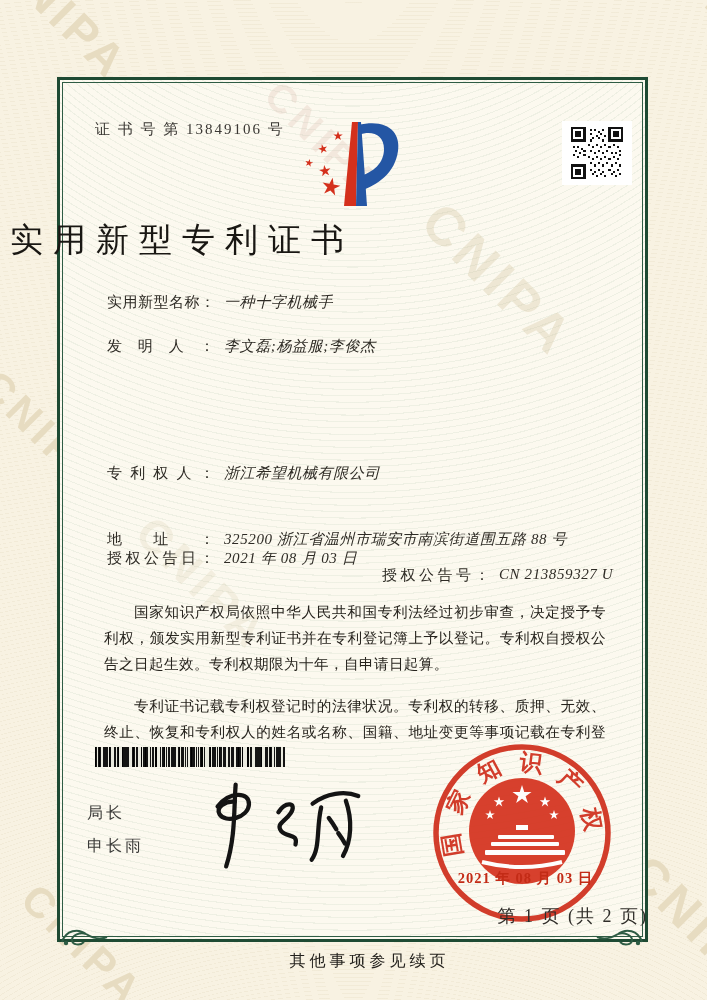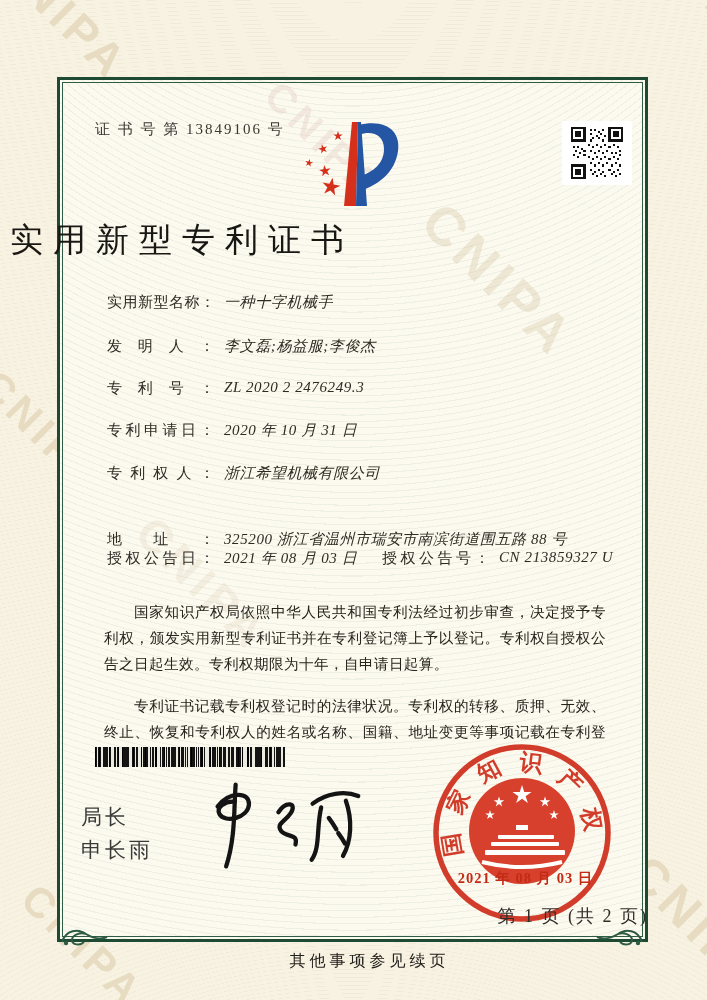--- a/index.html
+++ b/index.html
@@ -44,22 +44,22 @@
   }
   .body-text p{margin:16px;text-indent:2.05em;}
   .barcode{
     position:absolute;left:95px;top:747px;width:190px;height:20px;
     background-color:#f8f8f4;
     background-image:
       repeating-linear-gradient(90deg,#161616 0 2px,#f8f8f4 2px 3px,#161616 3px 5px,#f8f8f4 5px 8px,#161616 8px 9px,#f8f8f4 9px 10px,#161616 10px 13px,#f8f8f4 13px 14px,#161616 14px 15px,#f8f8f4 15px 19px),
       repeating-linear-gradient(90deg,#161616 0 1px,#f8f8f4 1px 4px,#161616 4px 6px,#f8f8f4 6px 9px,#161616 9px 10px,#f8f8f4 10px 14px,#161616 14px 16px,#f8f8f4 16px 23px);
     background-blend-mode:multiply;
   }
-  .signer{position:absolute;left:81px;font-family:Liberation Mono, monospace;
-    font-size:21px;letter-spacing:3px;color:#3a3a38;}
+  .signer{position:absolute;left:87px;font-family:Liberation Mono, monospace;
+    font-size:16px;letter-spacing:3px;color:#3a3a38;}
   .sig-svg{position:absolute;left:196px;top:778px;}
   .qr-box{position:absolute;left:562px;top:121px;width:70px;height:64px;background:#fff;
     display:flex;align-items:center;justify-content:center;}
   .seal-svg{position:absolute;left:430px;top:741px;opacity:.93;}
   .seal-date{
     position:absolute;left:428px;top:869px;width:195px;text-align:center;
     color:#c32b16;font-size:14.5px;font-weight:600;letter-spacing:1px;white-space:nowrap;
   }
   .page-num{position:absolute;left:57px;top:904px;width:591px;text-align:right;
     font-size:18px;letter-spacing:2px;color:#2f2d29;}
@@ -129,36 +129,30 @@
   </div>
 
   <div class="title">实用新型专利证书</div>
 
   <div class="field" style="top:293px">
     <span class="flabel">实用新型名称：</span><span class="fvalue">一种十字机械手</span>
   </div>
   <div class="field" style="top:337px">
     <span class="flabel">发明人：</span><span class="fvalue">李文磊;杨益服;李俊杰</span>
   </div>
-  <div class="field" style="top:379px">
-    <span class="flabel">专利号：</span><span class="fvalue">ZL 2020 2 2476249.3</span>
-  </div>
-  <div class="field" style="top:421px">
-    <span class="flabel">专利申请日：</span><span class="fvalue">2020 年 10 月 31 日</span>
-  </div>
   <div class="field" style="top:464px">
     <span class="flabel">专利权人：</span><span class="fvalue">浙江希望机械有限公司</span>
   </div>
   <div class="field" style="top:530px">
     <span class="flabel">地址：</span><span class="fvalue">325200  浙江省温州市瑞安市南滨街道围五路 88 号</span>
   </div>
   <div class="field2" style="left:95px;top:549px">
     <span class="flabel">授权公告日：</span><span class="fvalue">2021 年 08 月 03 日</span>
   </div>
-  <div class="field2" style="left:370px;top:549px">
+  <div class="field2" style="left:370px;top:566px">
     <span class="flabel">授权公告号：</span><span class="fvalue">CN 213859327 U</span>
   </div>
 
   <div class="body-text">
     <p>国家知识产权局依照中华人民共和国专利法经过初步审查，决定授予专利权，颁发实用新型专利证书并在专利登记簿上予以登记。专利权自授权公告之日起生效。专利权期限为十年，自申请日起算。</p>
     <p>专利证书记载专利权登记时的法律状况。专利权的转移、质押、无效、终止、恢复和专利权人的姓名或名称、国籍、地址变更等事项记载在专利登记簿上。</p>
   </div>
 
   <div class="barcode"></div>
 

